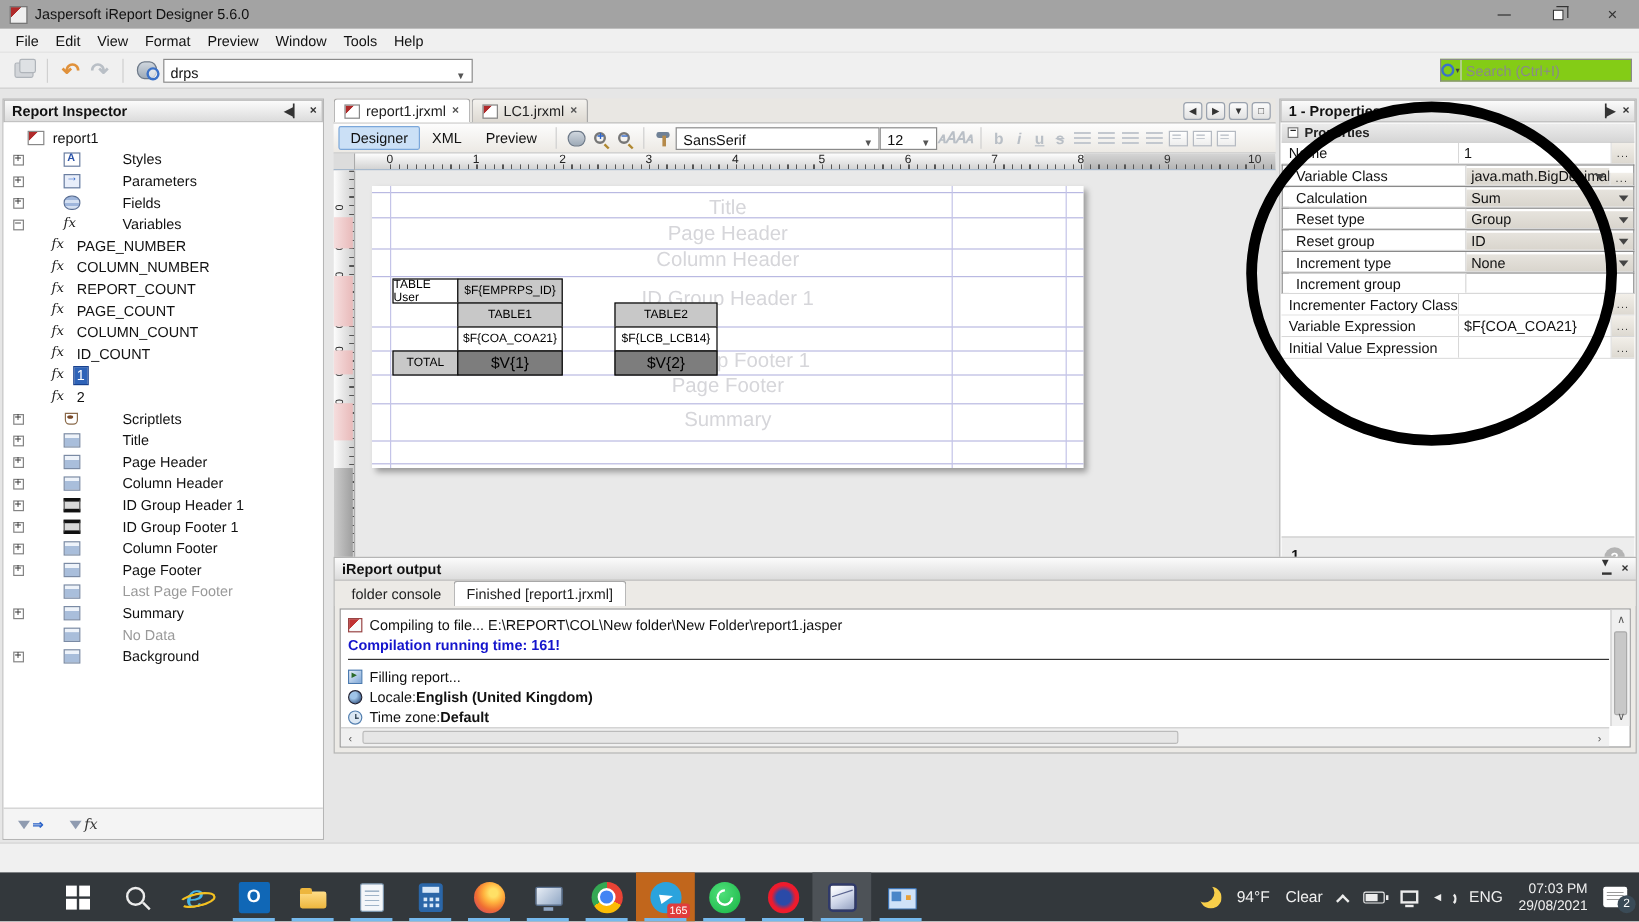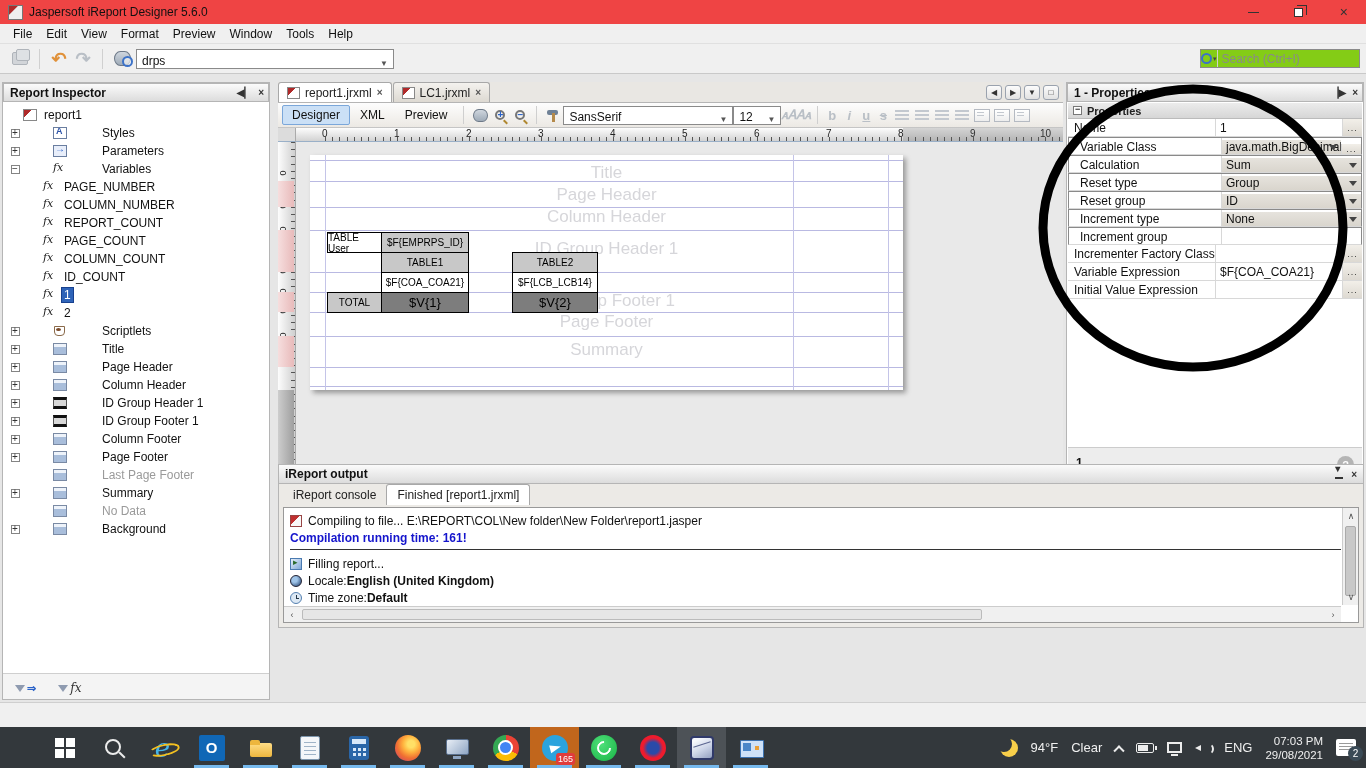--- a/index.html
+++ b/index.html
@@ -1,20 +1,20 @@
 <!DOCTYPE html>
 <html><head>
 <meta charset="utf-8">
 <style>
   * { margin:0; padding:0; box-sizing:border-box; }
   html,body { width:1366px; height:768px; overflow:hidden; font-family:"Liberation Sans",sans-serif; }
   .app { position:relative; width:1366px; height:768px; background:#f0f0f0; }
 
   
-  .titlebar { position:absolute; left:0; top:0; right:0; height:24px; background:#ef4444; display:flex; align-items:center; }
+  .titlebar { position:absolute; left:0; top:0; right:0; height:24px; background:#a3a3a3; display:flex; align-items:center; }
   .appicon { width:15px; height:15px; margin:0 6px 0 8px; background:linear-gradient(135deg,#b02a2a 0 34%,#efefef 35%); border:1px solid #777; }
   .title { font-size:12px; color:#111; }
   .wctrls { margin-left:auto; display:flex; height:100%; }
   .wbtn { width:45px; height:24px; display:flex; align-items:center; justify-content:center; color:#222; }
   .ic-min { width:11px; height:0; border-top:1px solid #333; display:block; }
   .ic-restore { width:9px; height:9px; border:1px solid #333; position:relative; background:#fff; }
   .ic-restore::before { content:""; position:absolute; left:2px; top:-4px; width:9px; height:9px; border:1px solid #333; border-bottom:none; border-left:none; }
   .ic-close { font-size:14px; line-height:14px; color:#333; }
 
   
@@ -318,20 +318,25 @@
           <div class="titem lvl1 plus">
             <span class="texp"></span>
             <span class="ticon i-styles"></span>
             <span class="tlabel">Styles</span>
           </div>
           <div class="titem lvl1 plus">
             <span class="texp"></span>
             <span class="ticon i-params"></span>
             <span class="tlabel">Parameters</span>
           </div>
+          <div class="titem lvl1 plus">
+            <span class="texp"></span>
+            <span class="ticon i-fields"></span>
+            <span class="tlabel">Fields</span>
+          </div>
           <div class="titem lvl1 minus">
             <span class="texp"></span>
             <span class="ticon i-fx"></span>
             <span class="tlabel">Variables</span>
           </div>
           <div class="titem lvl2">
             <span class="texp"></span>
             <span class="ticon i-fx"></span>
             <span class="tlabel">PAGE_NUMBER</span>
           </div>
@@ -683,21 +688,21 @@
 
   <div class="output">
     <div class="ohead">
       <span>iReport output</span>
       <span class="pic">
         <span class="chevd"></span>
         <span>×</span>
       </span>
     </div>
     <div class="otabs">
-      <span class="otab">iReport console</span>
+      <span class="otab">folder console</span>
       <span class="otab active">Finished [report1.jrxml]</span>
     </div>
     <div class="console">
       <div class="clines">
         <div class="oline">
             <span class="oicon oi-page"></span>
             <span class="otext">Compiling to file... E:\REPORT\COL\New folder\New Folder\report1.jasper</span>
             <span class="otext2"></span>
           </div>
           <div class="oline blue">

